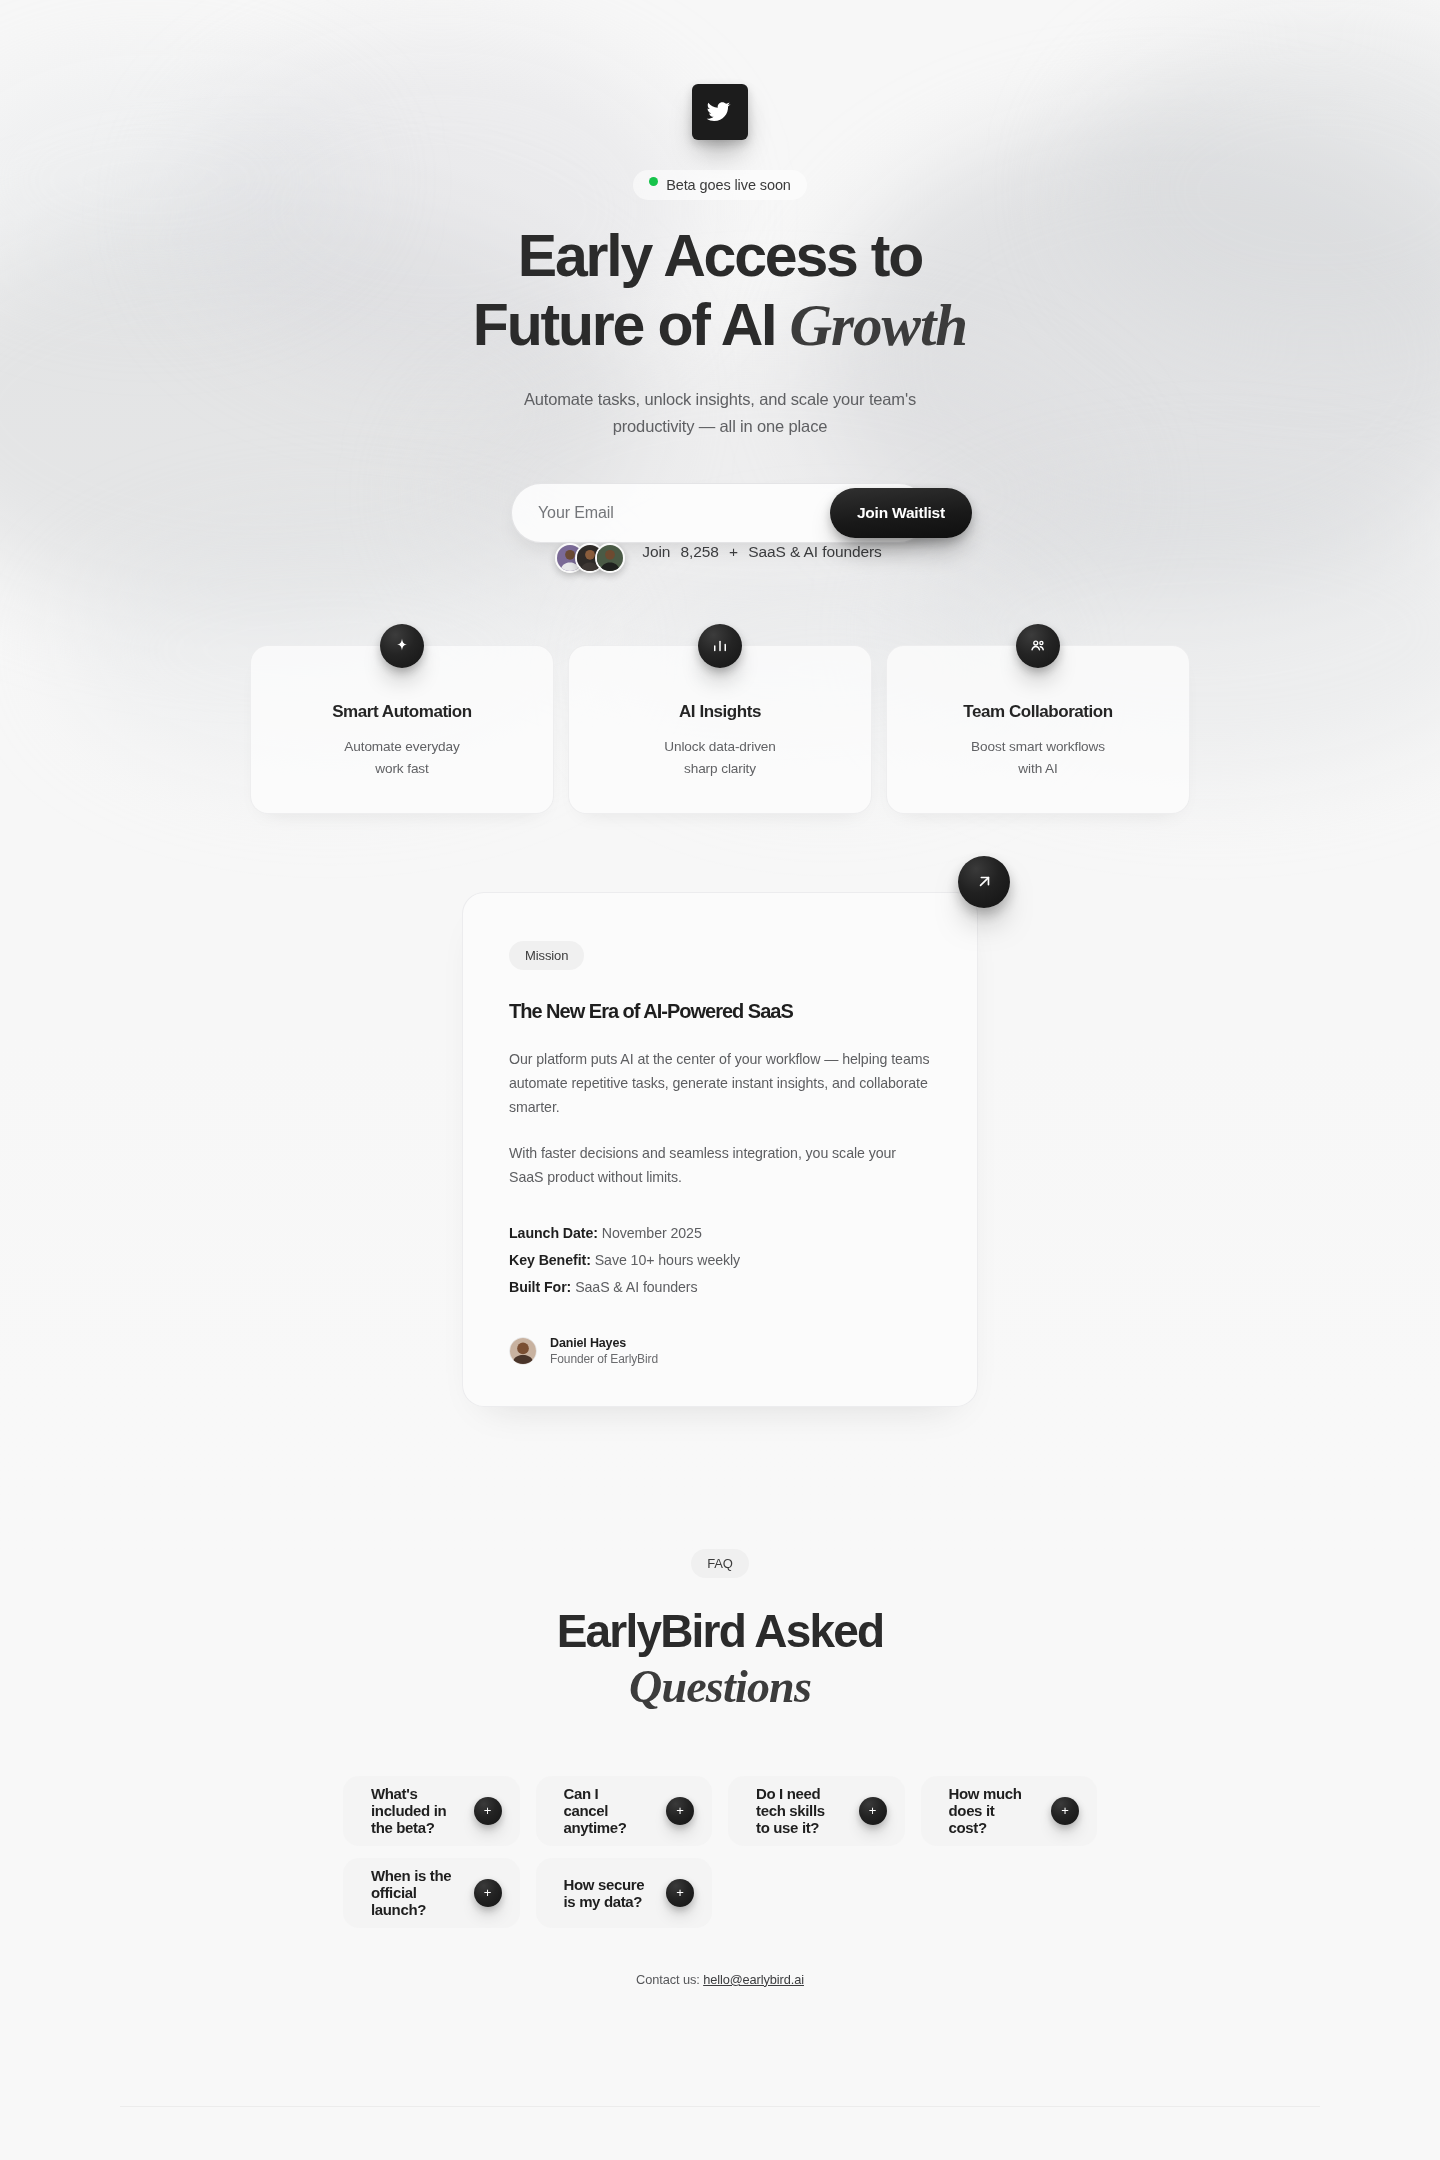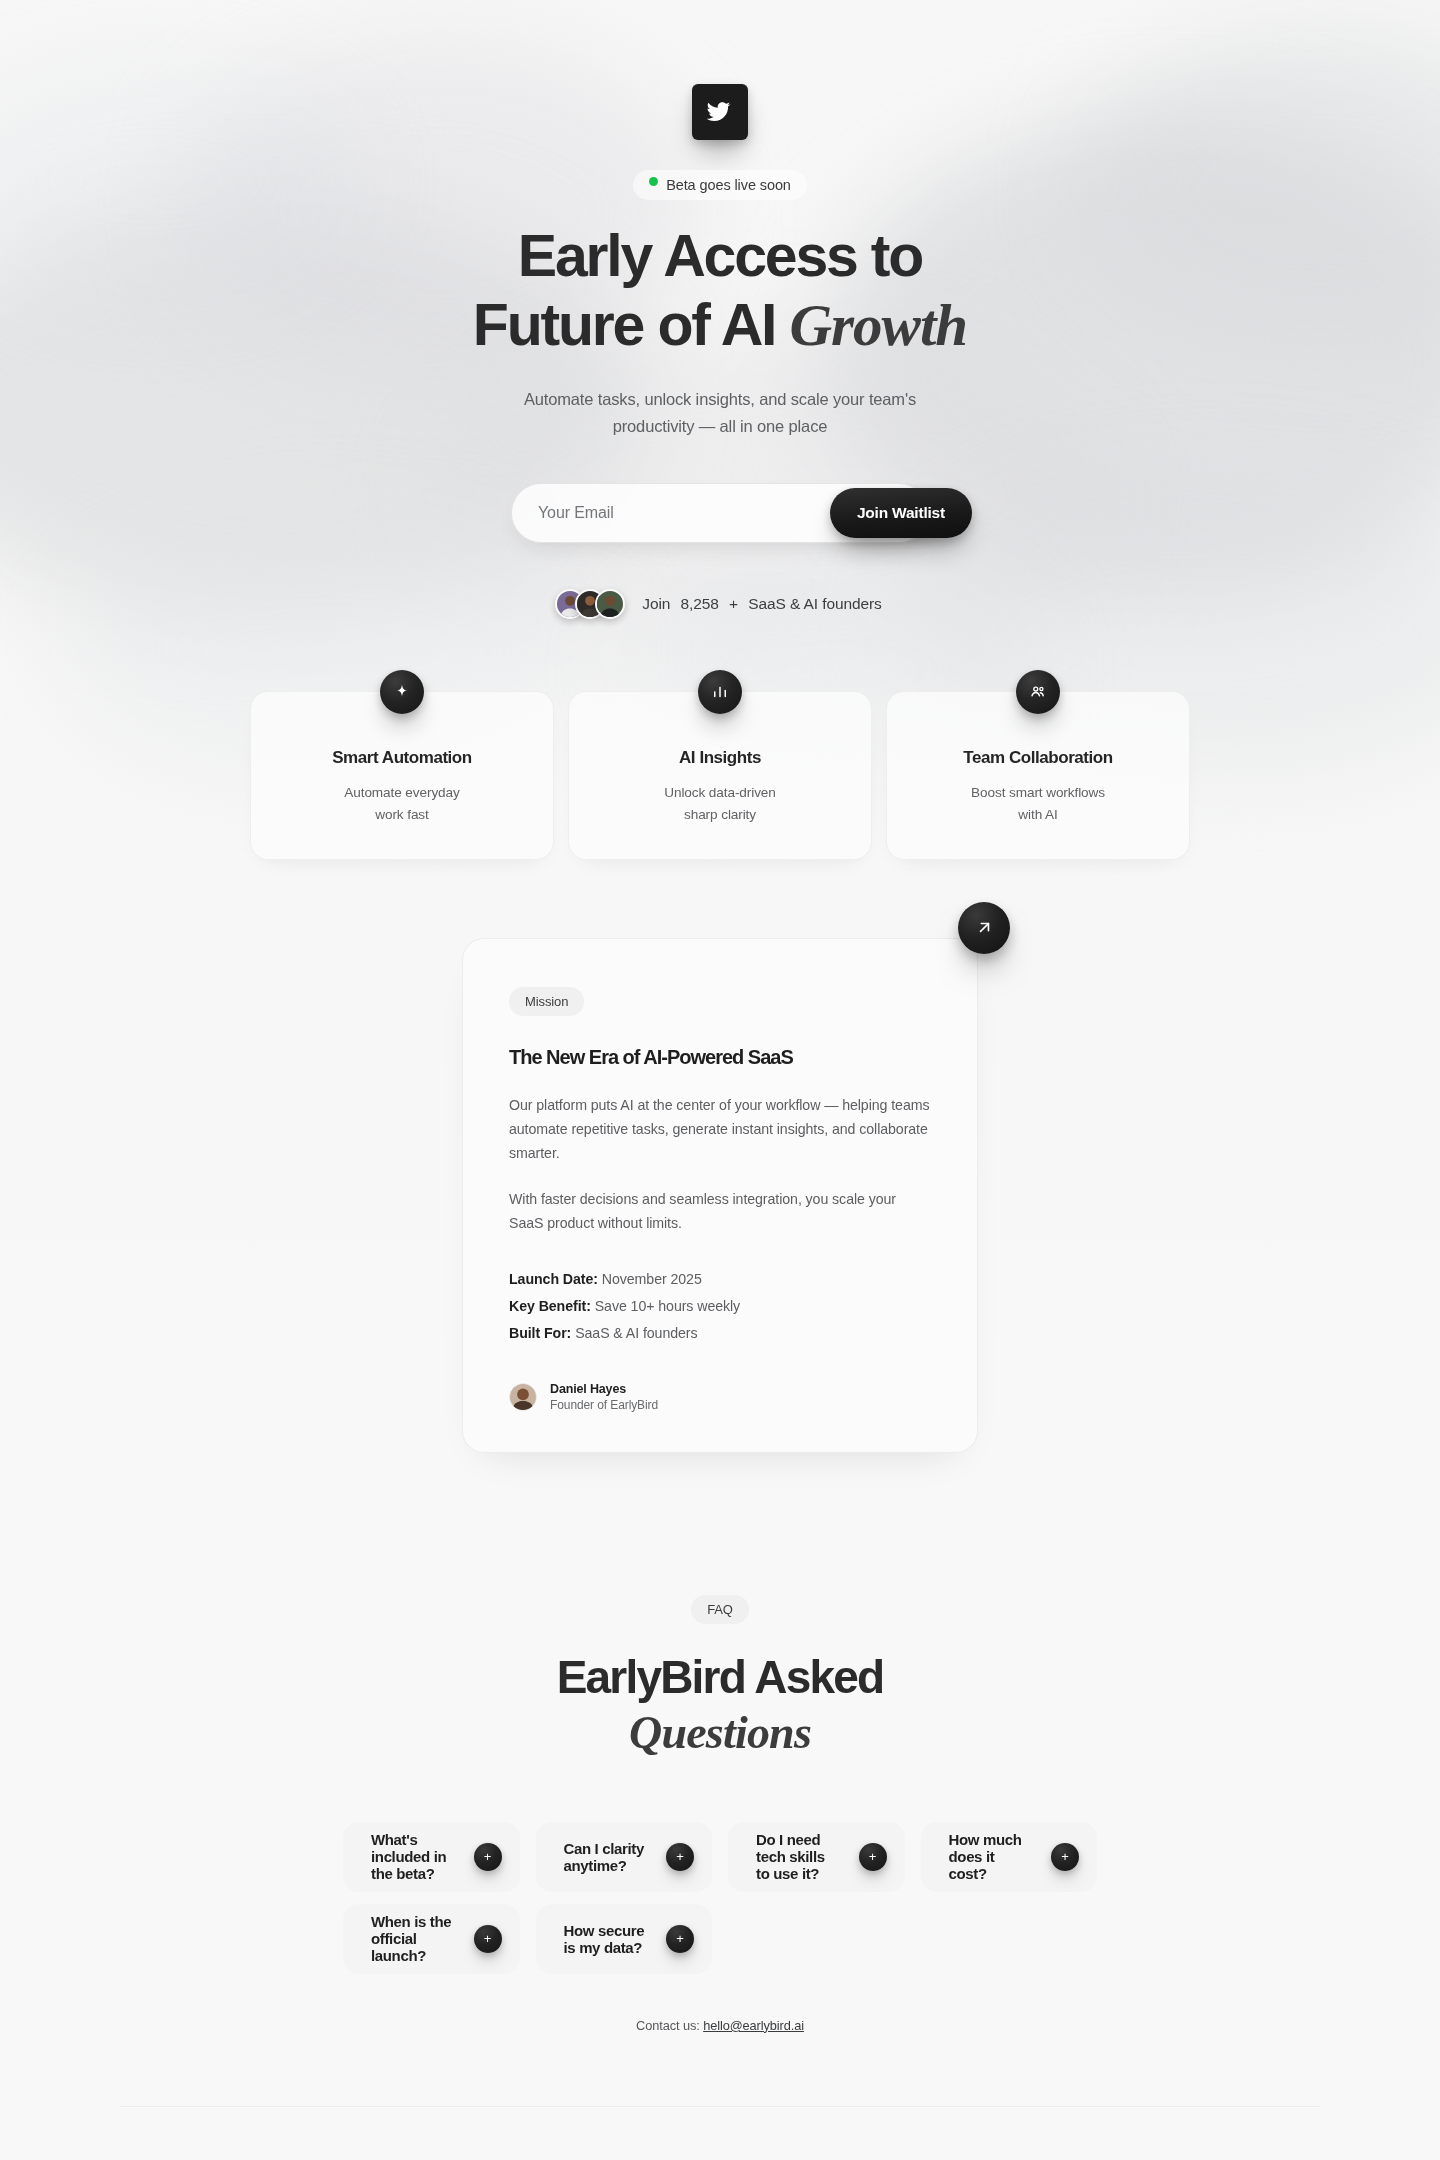--- a/index.html
+++ b/index.html
@@ -134,22 +134,21 @@
     font-family: inherit;
     font-size: 15.5px;
     font-weight: 700;
     letter-spacing: -0.2px;
     cursor: pointer;
     box-shadow: 0 16px 28px -10px rgba(15,15,15,0.45), 0 4px 10px rgba(15,15,15,0.22);
   }
 
   
   .social {
-    margin-top: 46px;
-    display: flex; align-items: center; justify-content: center;
+    display: flex; align-items: flex-start; justify-content: center;
     gap: 14px;
   }
   .avatars { display: flex; }
   .avatar {
     width: 30px; height: 30px;
     border-radius: 50%;
     border: 2.5px solid #fafafa;
     margin-left: -10px;
     overflow: hidden;
     box-shadow: 0 3px 7px rgba(20,20,20,0.22);
@@ -532,21 +531,21 @@
       <span>EarlyBird Asked</span><br>
       <span class="ital">Questions</span>
     </h2>
 
     <div class="faq-grid">
       <div class="faq-item">
         <span class="faq-q">What's included in the beta?</span>
         <span class="faq-plus">+</span>
       </div>
       <div class="faq-item">
-        <span class="faq-q">Can I clarity anytime?</span>
+        <span class="faq-q">Can I cancel anytime?</span>
         <span class="faq-plus">+</span>
       </div>
       <div class="faq-item">
         <span class="faq-q">Do I need tech skills to use it?</span>
         <span class="faq-plus">+</span>
       </div>
       <div class="faq-item">
         <span class="faq-q">How much does it cost?</span>
         <span class="faq-plus">+</span>
       </div>

